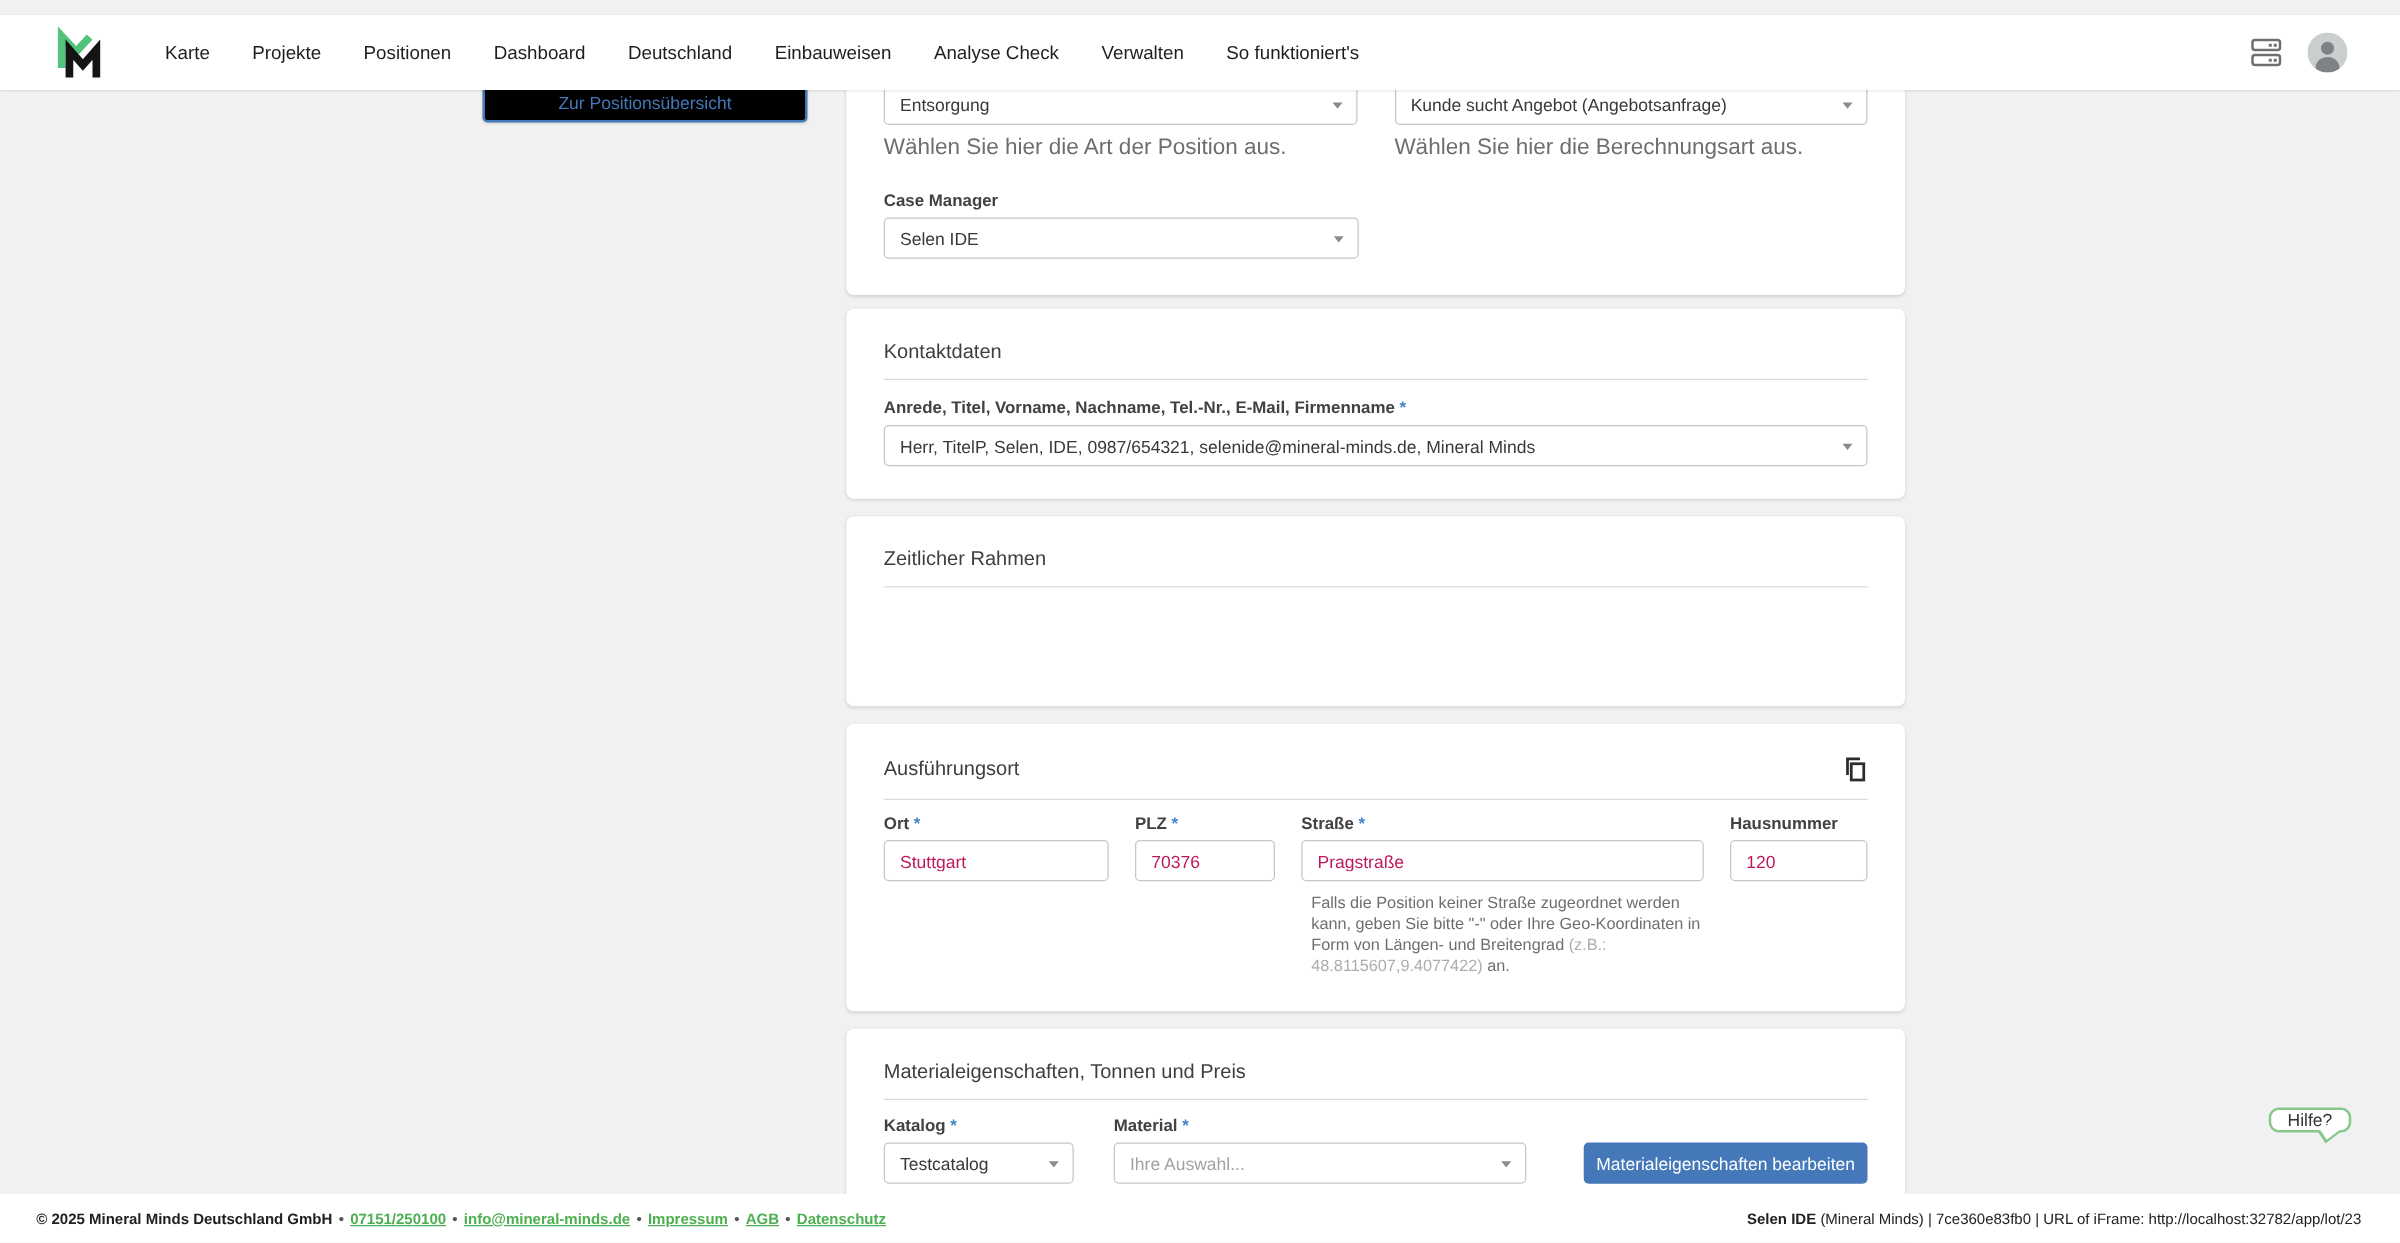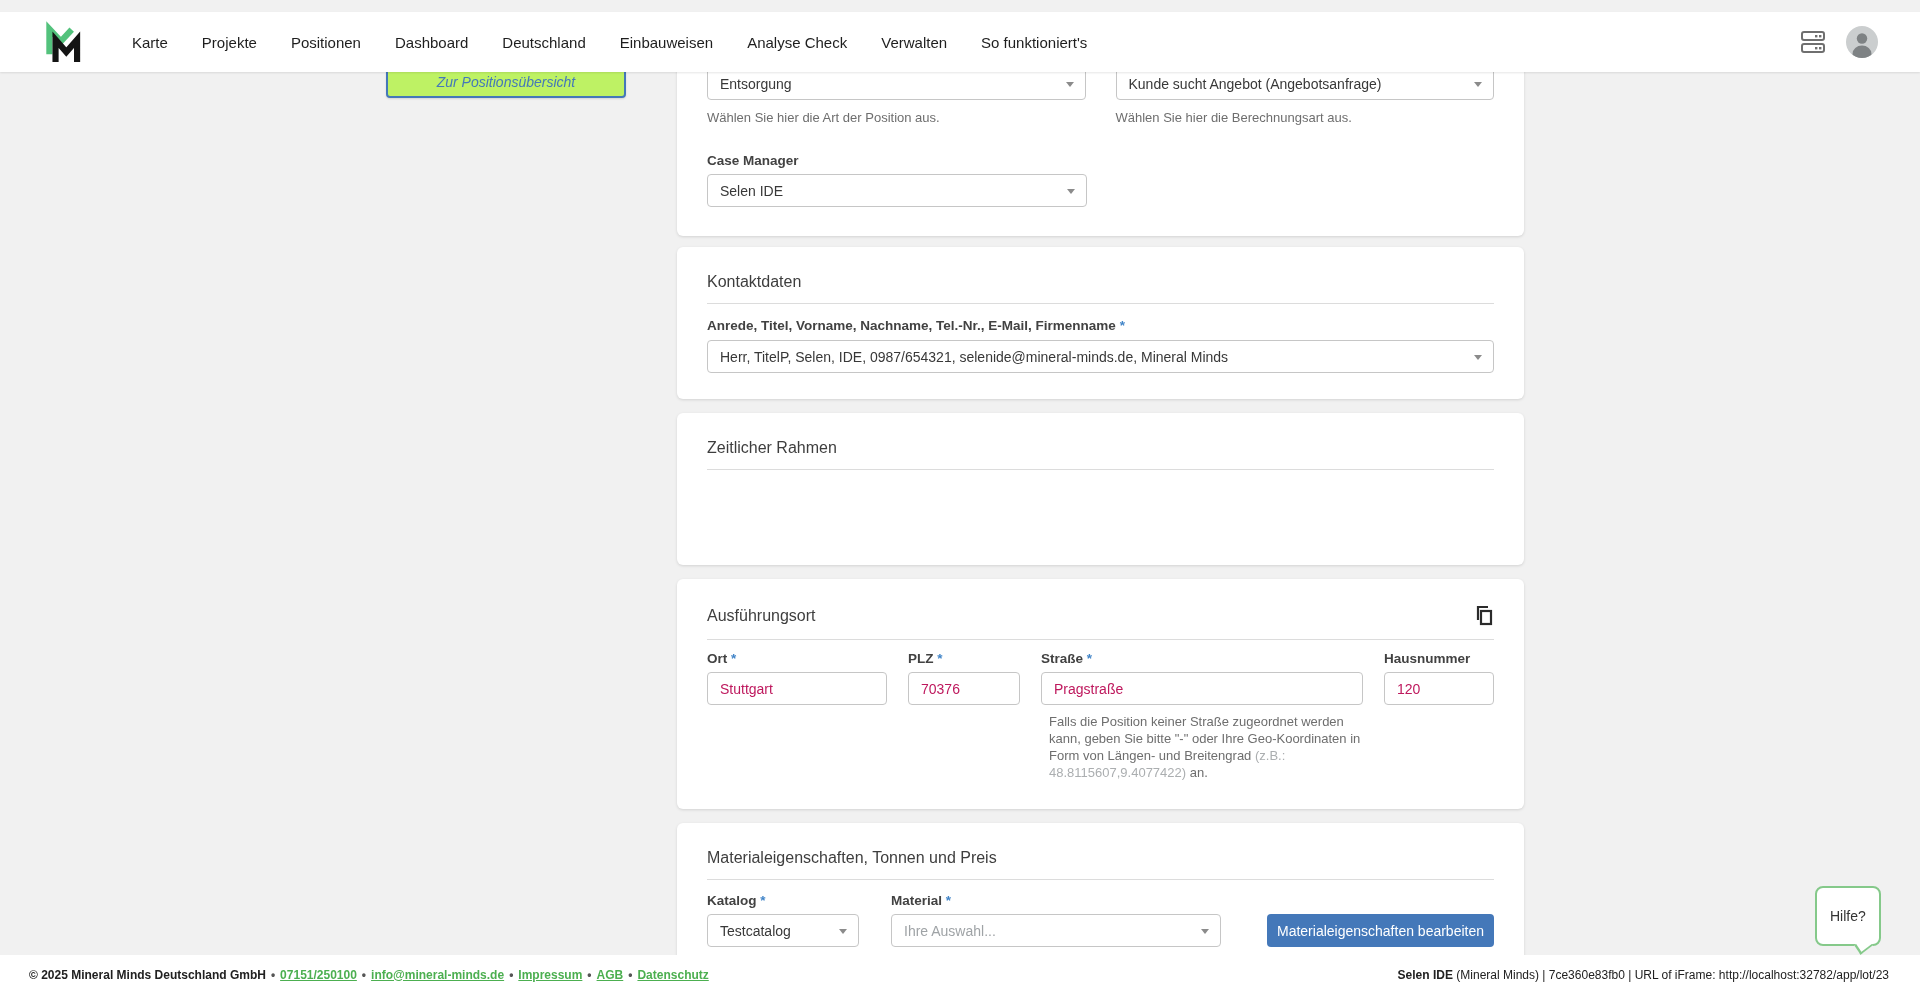--- a/index.html
+++ b/index.html
@@ -9,24 +9,24 @@
   
   .navbar { position:absolute; top:0; left:0; width:1920px; height:60px; background:#fff;
             display:flex; align-items:center; z-index:100; box-shadow:0 1px 2px rgba(0,0,0,.10);margin-top:12px; }
   .logo { margin-left:44px; display:flex; align-items:center; cursor:pointer; }
   .nav-menu { display:flex; gap:34px; margin-left:48px; }
   .nav-item { font-size:15px; color:#1e1e1e; cursor:pointer; text-decoration:none; white-space:nowrap; }
   .nav-right { margin-left:auto; margin-right:42px; display:flex; align-items:center; gap:20px; }
   .icon-btn { cursor:pointer; display:flex; align-items:center; }
 
   
-  .back-btn { position:absolute; left:386px; top:65px; width:240px; height:33px; box-sizing:border-box;
-              background:#bef264; border:2px solid var(--accent); border-radius:4px; color:var(--accent);
+  .back-btn { position:absolute; left:386px; top:65px; width:260px; height:33px; box-sizing:border-box;
+              background:#000000; border:2px solid var(--accent); border-radius:4px; color:var(--accent);
               font-size:14px; display:flex; align-items:center; justify-content:center; cursor:pointer;
-              box-shadow:0 1px 2px rgba(0,0,0,.12); font-family:inherit;font-style:italic; }
+              box-shadow:0 1px 2px rgba(0,0,0,.12); font-family:inherit; }
 
   
   .card { position:absolute; left:677px; width:847px; box-sizing:border-box; background:#fff;
           border-radius:6px; box-shadow:0 1px 3px rgba(0,0,0,.13); padding:26px 30px; }
   .card1 { top:20px;  height:216px; }
   .card2 { top:247px; height:152px; }
   .card3 { top:413px; height:152px; }
   .card4 { top:579px; height:230px; }
   .card5 { top:823px; height:210px; }
 
@@ -47,37 +47,37 @@
             padding:0 26px 0 12px; font-size:14px; color:#383838; cursor:pointer; }
   .select .val { overflow:hidden; white-space:nowrap; text-overflow:ellipsis; }
   .select .placeholder { color:#9fa3a6; }
   .arrow { position:absolute; right:11px; top:50%; margin-top:-2px; width:0; height:0;
            border:4px solid transparent; border-top:5px solid #8b8b8b; }
 
   .input { margin-top:6px; height:33px; box-sizing:border-box; width:100%; background:#fff;
            border:1px solid #c6c6c6; border-radius:4px; padding:0 12px; font-size:14px; color:#be185d;
            font-family:inherit; outline:none; display:block; }
 
-  .helper { margin-top:9px; font-size:13px; color:#6e6e6e; line-height:17px; }
+  .helper { margin-top:9px; font-size:18px; color:#6e6e6e; line-height:17px; }
   .helper-light { color:#abaeb0; }
   .cm-label { margin-top:27px; }
 
   .geo-helper { width:322px; margin-left:342px; margin-top:8px; font-size:13px; color:#6e6e6e; line-height:17px; }
 
   .w180{width:180px;} .w112{width:112px;} .w322{width:322px;} .w110{width:110px;}
   .w152{width:152px;} .w330{width:330px;}
   .ml32{margin-left:32px;}
 
   .primary-btn { margin-left:auto; align-self:flex-end; width:227px; height:33px; background:var(--accent);
                  border:none; border-radius:4px; color:#fff; font-size:14px; cursor:pointer;
                  font-family:inherit; }
 
   
   .help-bubble { position:absolute; left:1815px; top:886px; z-index:95; background:#fff;
-                 border:2px solid var(--help); border-radius:8px; padding:20px 13px; font-size:14px;
+                 border:2px solid var(--help); border-radius:8px; padding:0 13px; font-size:14px;
                  color:#333; cursor:pointer; }
   .help-bubble::after { content:''; position:absolute; width:11px; height:11px; background:#fff;
                  border-right:2px solid var(--help); border-bottom:2px solid var(--help);
                  right:9px; bottom:-8px; transform:skewX(-18deg) rotate(45deg); }
 
   
   .footer { position:absolute; left:0; bottom:0; width:1920px; height:39px; background:#fff; z-index:90;
             display:flex; align-items:center; justify-content:space-between; box-sizing:border-box;
             padding:0 31px 0 29px; font-size:12px; color:#212121; }
   .footer-left { display:flex; align-items:center; gap:5px; white-space:nowrap;font-weight:bold; }

